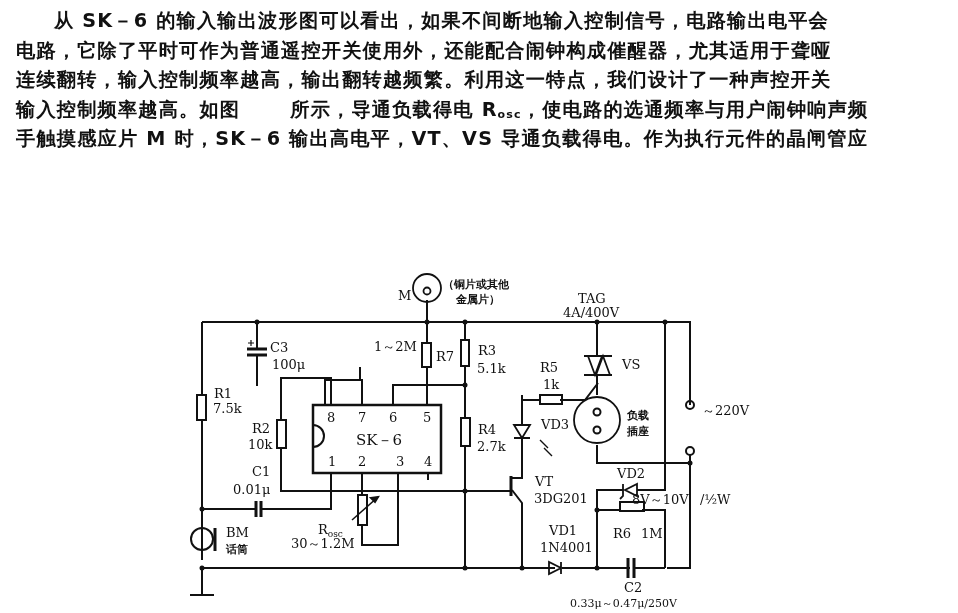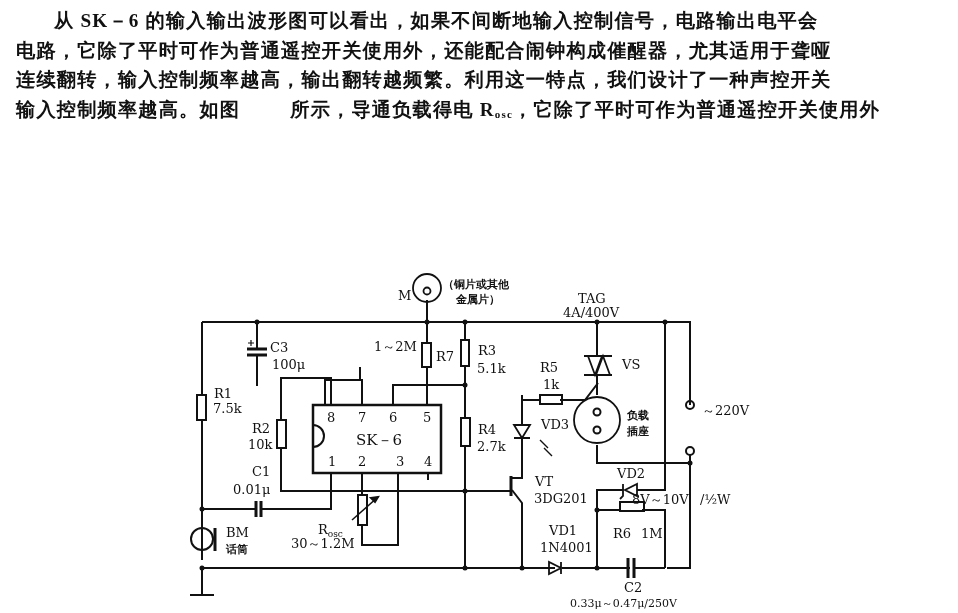--- a/index.html
+++ b/index.html
@@ -1,35 +1,36 @@
 <!DOCTYPE html>
 <html><head>
 <meta charset="utf-8">
 <style>
   html, body { margin:0; padding:0; background:#ffffff; }
   body { width:958px; height:613px; position:relative; overflow:hidden; font-family:"DejaVu Serif", serif; color:#111; }
   .para { position:absolute; left:16px; top:6px; width:930px; font-family:"DejaVu Sans", sans-serif; font-weight:bold; font-size:19.2px; line-height:29.5px; letter-spacing:1.2px; }
-  .para .line { display:block; white-space:nowrap; height:29.5px;font-family:Liberation Serif, serif; }
+  .para .line { display:block; white-space:nowrap; height:29.5px; }
   .para .indent { padding-left:38px; }
   .para .gap { display:inline-block; width:50px; }
   .para sub { font-size:11px; vertical-align:-2px; }
   svg.circuit { position:absolute; left:0; top:0; }
   svg text { fill:#111; }
   .lbl { font-family:"DejaVu Serif", serif; font-size:13px; }
   .lbl-cn { font-family:"DejaVu Sans", sans-serif; font-size:11px; font-weight:bold; }
   .lbl-sm { font-family:"DejaVu Serif", serif; font-size:11px; }
 </style>
 </head>
 <body>
 
 <div class="para">
   <span class="line indent">从 SK－6 的输入输出波形图可以看出，如果不间断地输入控制信号，电路输出电平会</span>
   <span class="line">电路，它除了平时可作为普通遥控开关使用外，还能配合闹钟构成催醒器，尤其适用于聋哑</span>
   <span class="line">连续翻转，输入控制频率越高，输出翻转越频繁。利用这一特点，我们设计了一种声控开关</span>
-  <span class="line"><span>输入控制频率越高。如图</span><span class="gap"></span><span>所示，导通负载得电 R</span><sub>osc</sub><span>，它除了平时可作为普通遥控开关使用外</span></span>
+  <span class="line"><span>输入控制频率越高。如图</span><span class="gap"></span><span>所示，导通负载得电 R</span><sub>osc</sub><span>，使电路的选通频率与用户闹钟响声频</span></span>
+  <span class="line">手触摸感应片 M 时，SK－6 输出高电平，VT、VS 导通负载得电。作为执行元件的晶闸管应</span>
 </div>
 
 <svg class="circuit" width="958" height="613" viewBox="0 0 958 613" stroke="#111" stroke-width="2" fill="none">
 
   <g>
 
     <path d="M202 322 H690 V395"></path>
 
     <path d="M202 322 V395 M202 420 V520 V560"></path>
 

